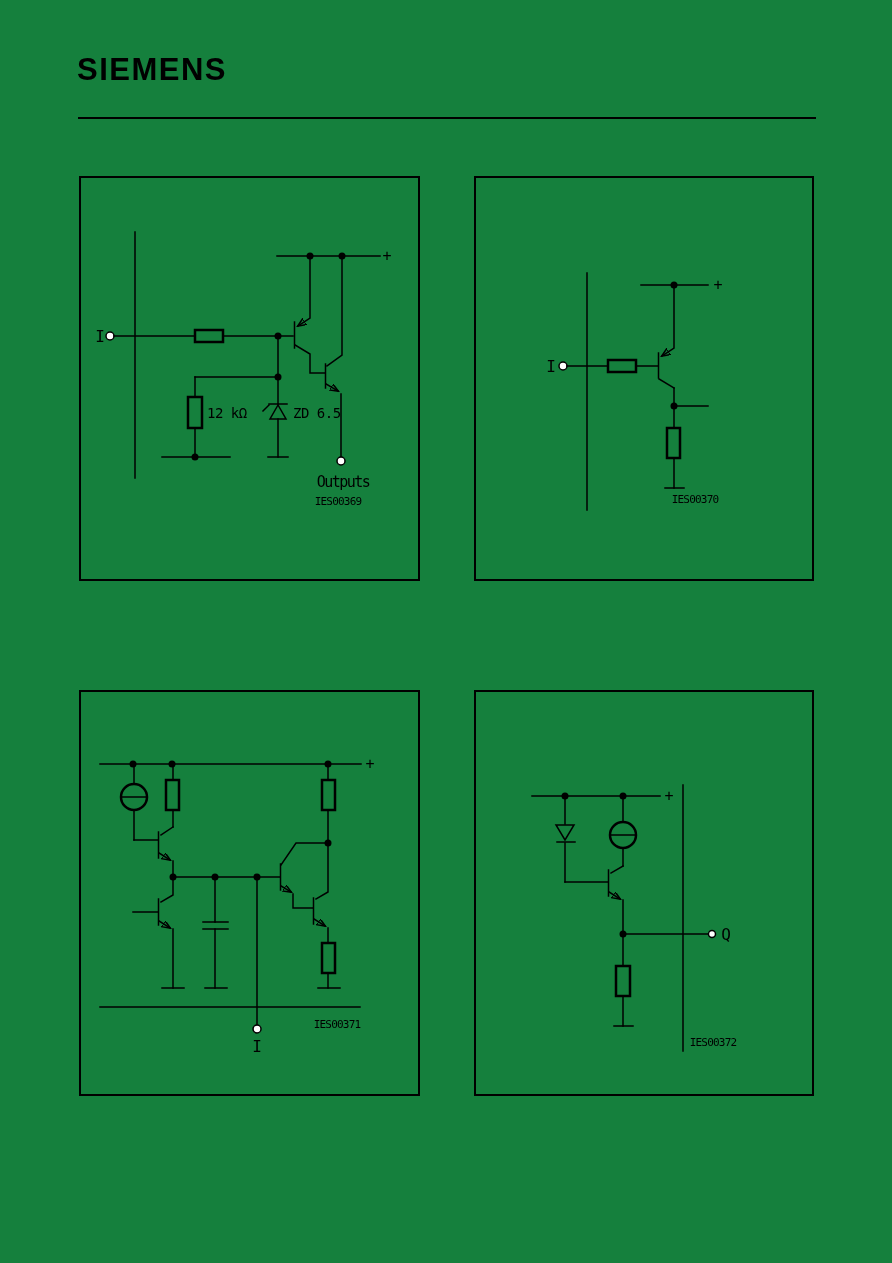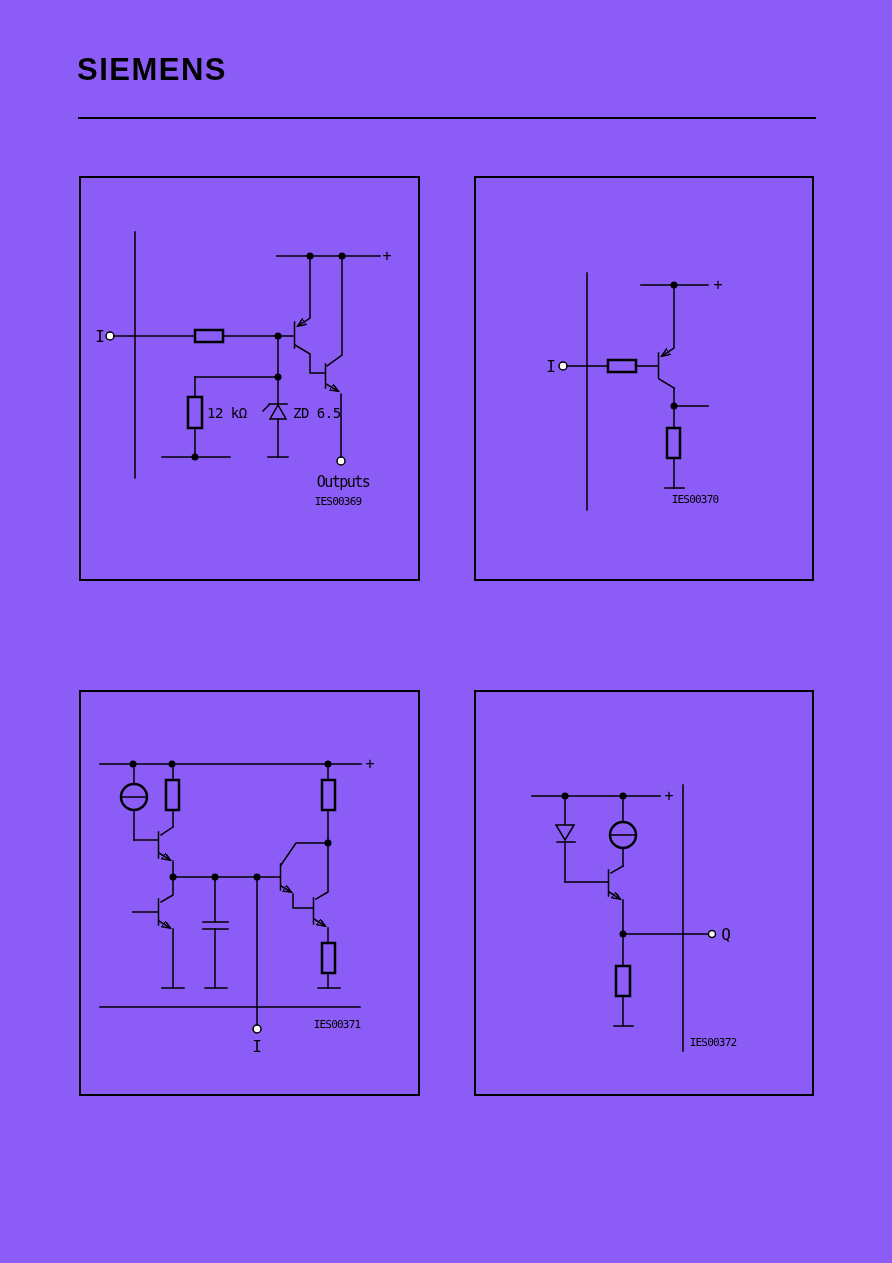--- a/index.html
+++ b/index.html
@@ -1,17 +1,17 @@
 <!DOCTYPE html>
 <html><head>
 <meta charset="utf-8">
 <style>
   html,body { margin:0; padding:0; background:#e8e8e8; }
   .page {
-    position:relative; width:892px; height:1263px; background:#8b5cf6;
+    position:relative; width:892px; height:1263px; background:#15803d;
     font-family:"DejaVu Sans Mono","Liberation Mono",monospace;
     overflow:hidden; margin:0 auto;
   }
   .logo {
     position:absolute; left:77px; top:52px;
     font-family:"Liberation Sans",sans-serif; font-weight:bold;
     font-size:31px; letter-spacing:1.5px; color:#000;
   }
   .rule { position:absolute; left:78px; top:117px; width:738px; height:2px; background:#000; }
   .fig { position:absolute; }

